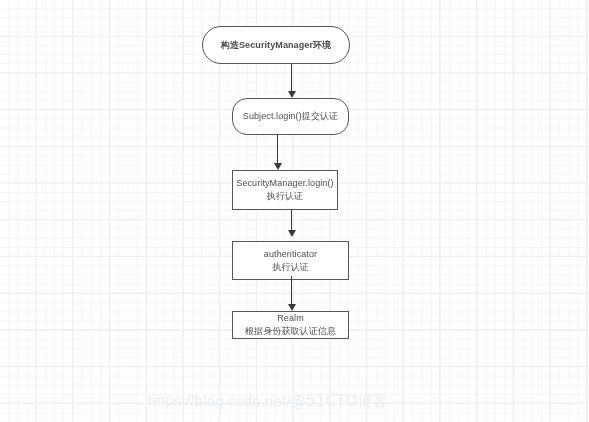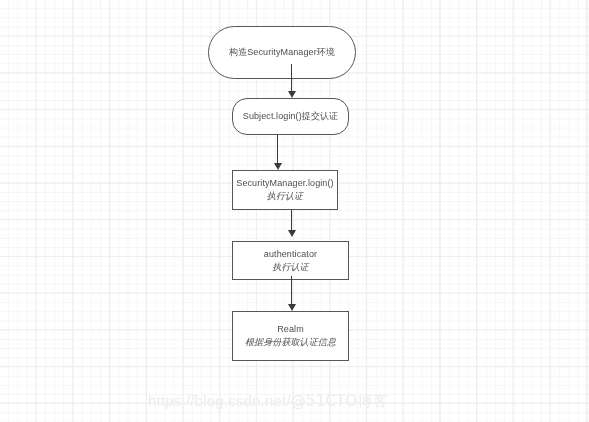--- a/index.html
+++ b/index.html
@@ -48,21 +48,20 @@
     line-height: 13px;
     text-align: center;
     letter-spacing: 0.1px;
     white-space: nowrap;
   }
   .node.rounded {
     border-radius: 999px;
   }
   .node .line2 {
     display: block;
-    font-style: italic;
   }
 
   
   .connector {
     position: absolute;
   }
   .connector .stem {
     position: absolute;
     left: 0;
     top: 0;
@@ -91,21 +90,21 @@
   }
   .watermark .wm-cn {
     font-family: "DejaVu Sans", sans-serif;
   }
 </style>
 </head>
 <body>
 
 <div id="canvas">
 
-  <div class="node rounded" style="left:208px; top:26px; width:148px; height:53px;">
+  <div class="node rounded" style="left:202px; top:26px; width:148px; height:38px;font-weight:bold;">
     <span class="line1">构造SecurityManager环境</span>
   </div>
 
   <div class="connector" style="left:291px; top:64px; width:1px; height:34px;">
     <div class="stem" style="height:27px;"></div>
     <div class="head" style="top:27px;"></div>
   </div>
 
   <div class="node" style="left:232px; top:98px; width:117px; height:37px;border-radius:15px;">
     <span class="line1">Subject.login()提交认证</span>
@@ -129,21 +128,21 @@
   <div class="node" style="left:232px; top:241px; width:117px; height:39px;">
     <span class="line1">authenticator</span>
     <span class="line2">执行认证</span>
   </div>
 
   <div class="connector" style="left:291px; top:276px; width:1px; height:35px;">
     <div class="stem" style="height:28px;"></div>
     <div class="head" style="top:28px;"></div>
   </div>
 
-  <div class="node" style="left:232px; top:311px; width:117px; height:50px;">
+  <div class="node" style="left:232px; top:311px; width:117px; height:28px;">
     <span class="line1">Realm</span>
     <span class="line2">根据身份获取认证信息</span>
   </div>
 
   <div class="watermark" style="left:148px; top:392px;">
     <span>https://blog.csdn.net/</span><span class="wm-cn">@51CTO博客</span>
   </div>
 
 </div>
 

